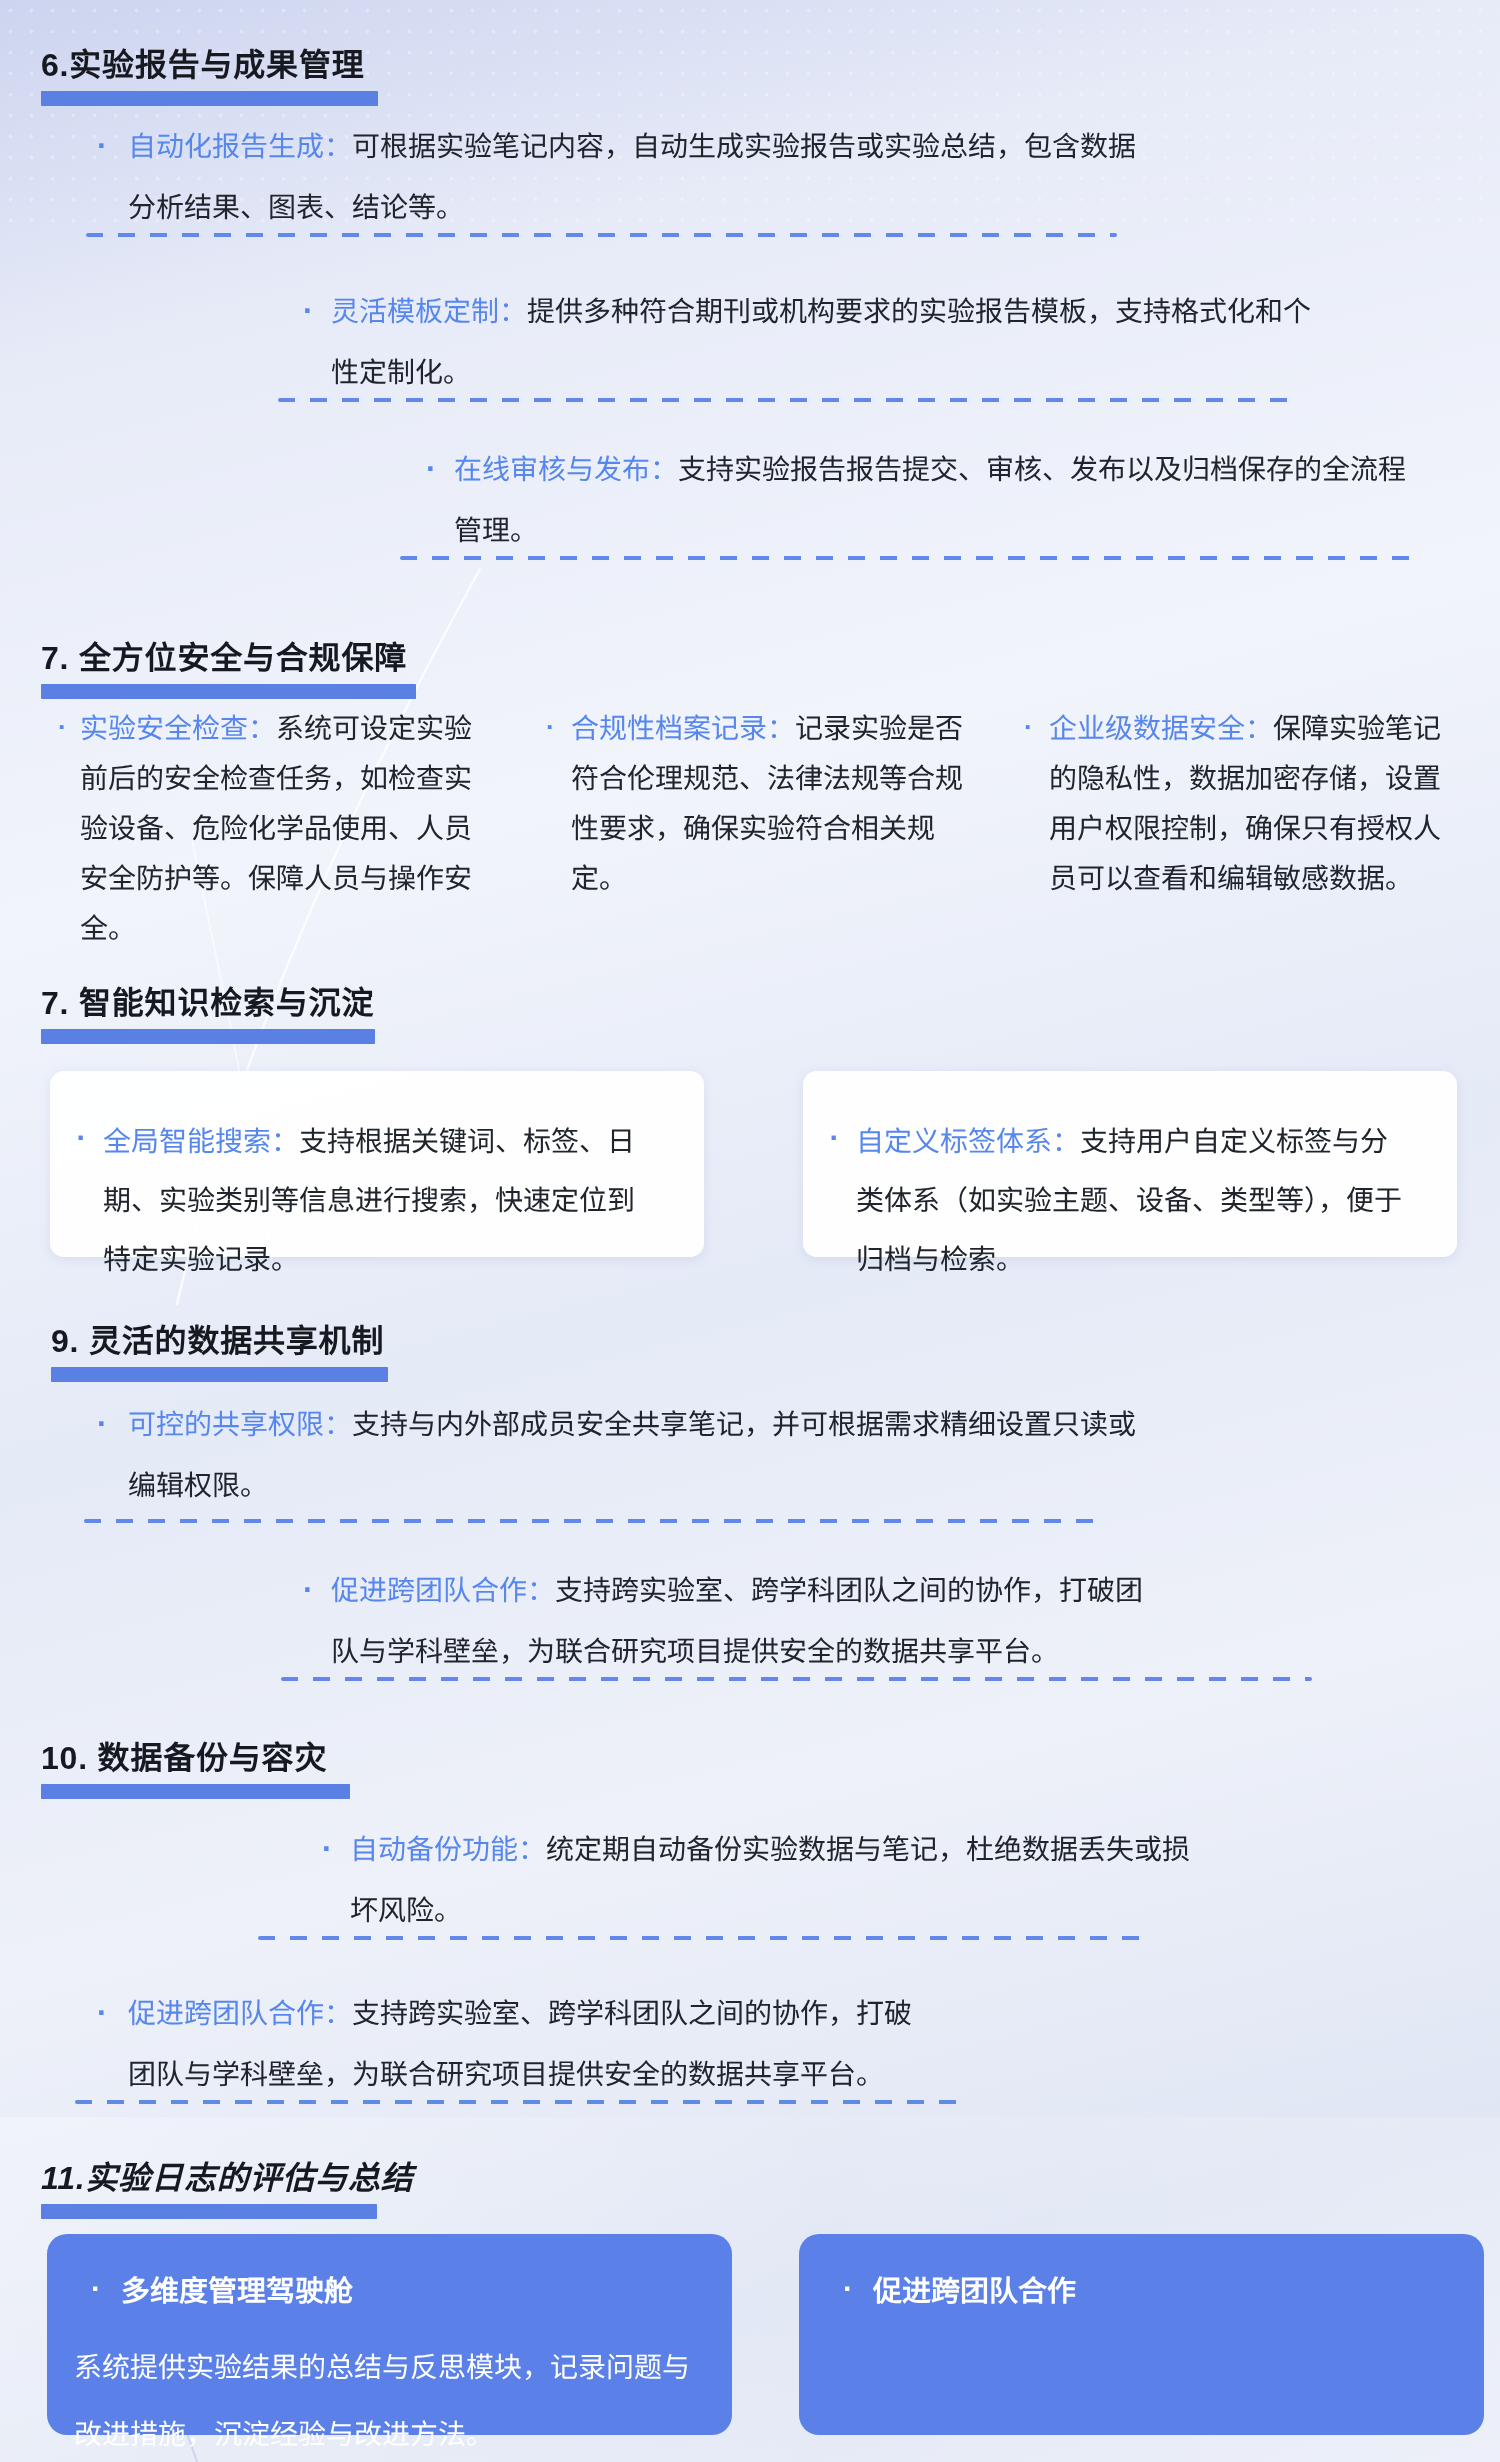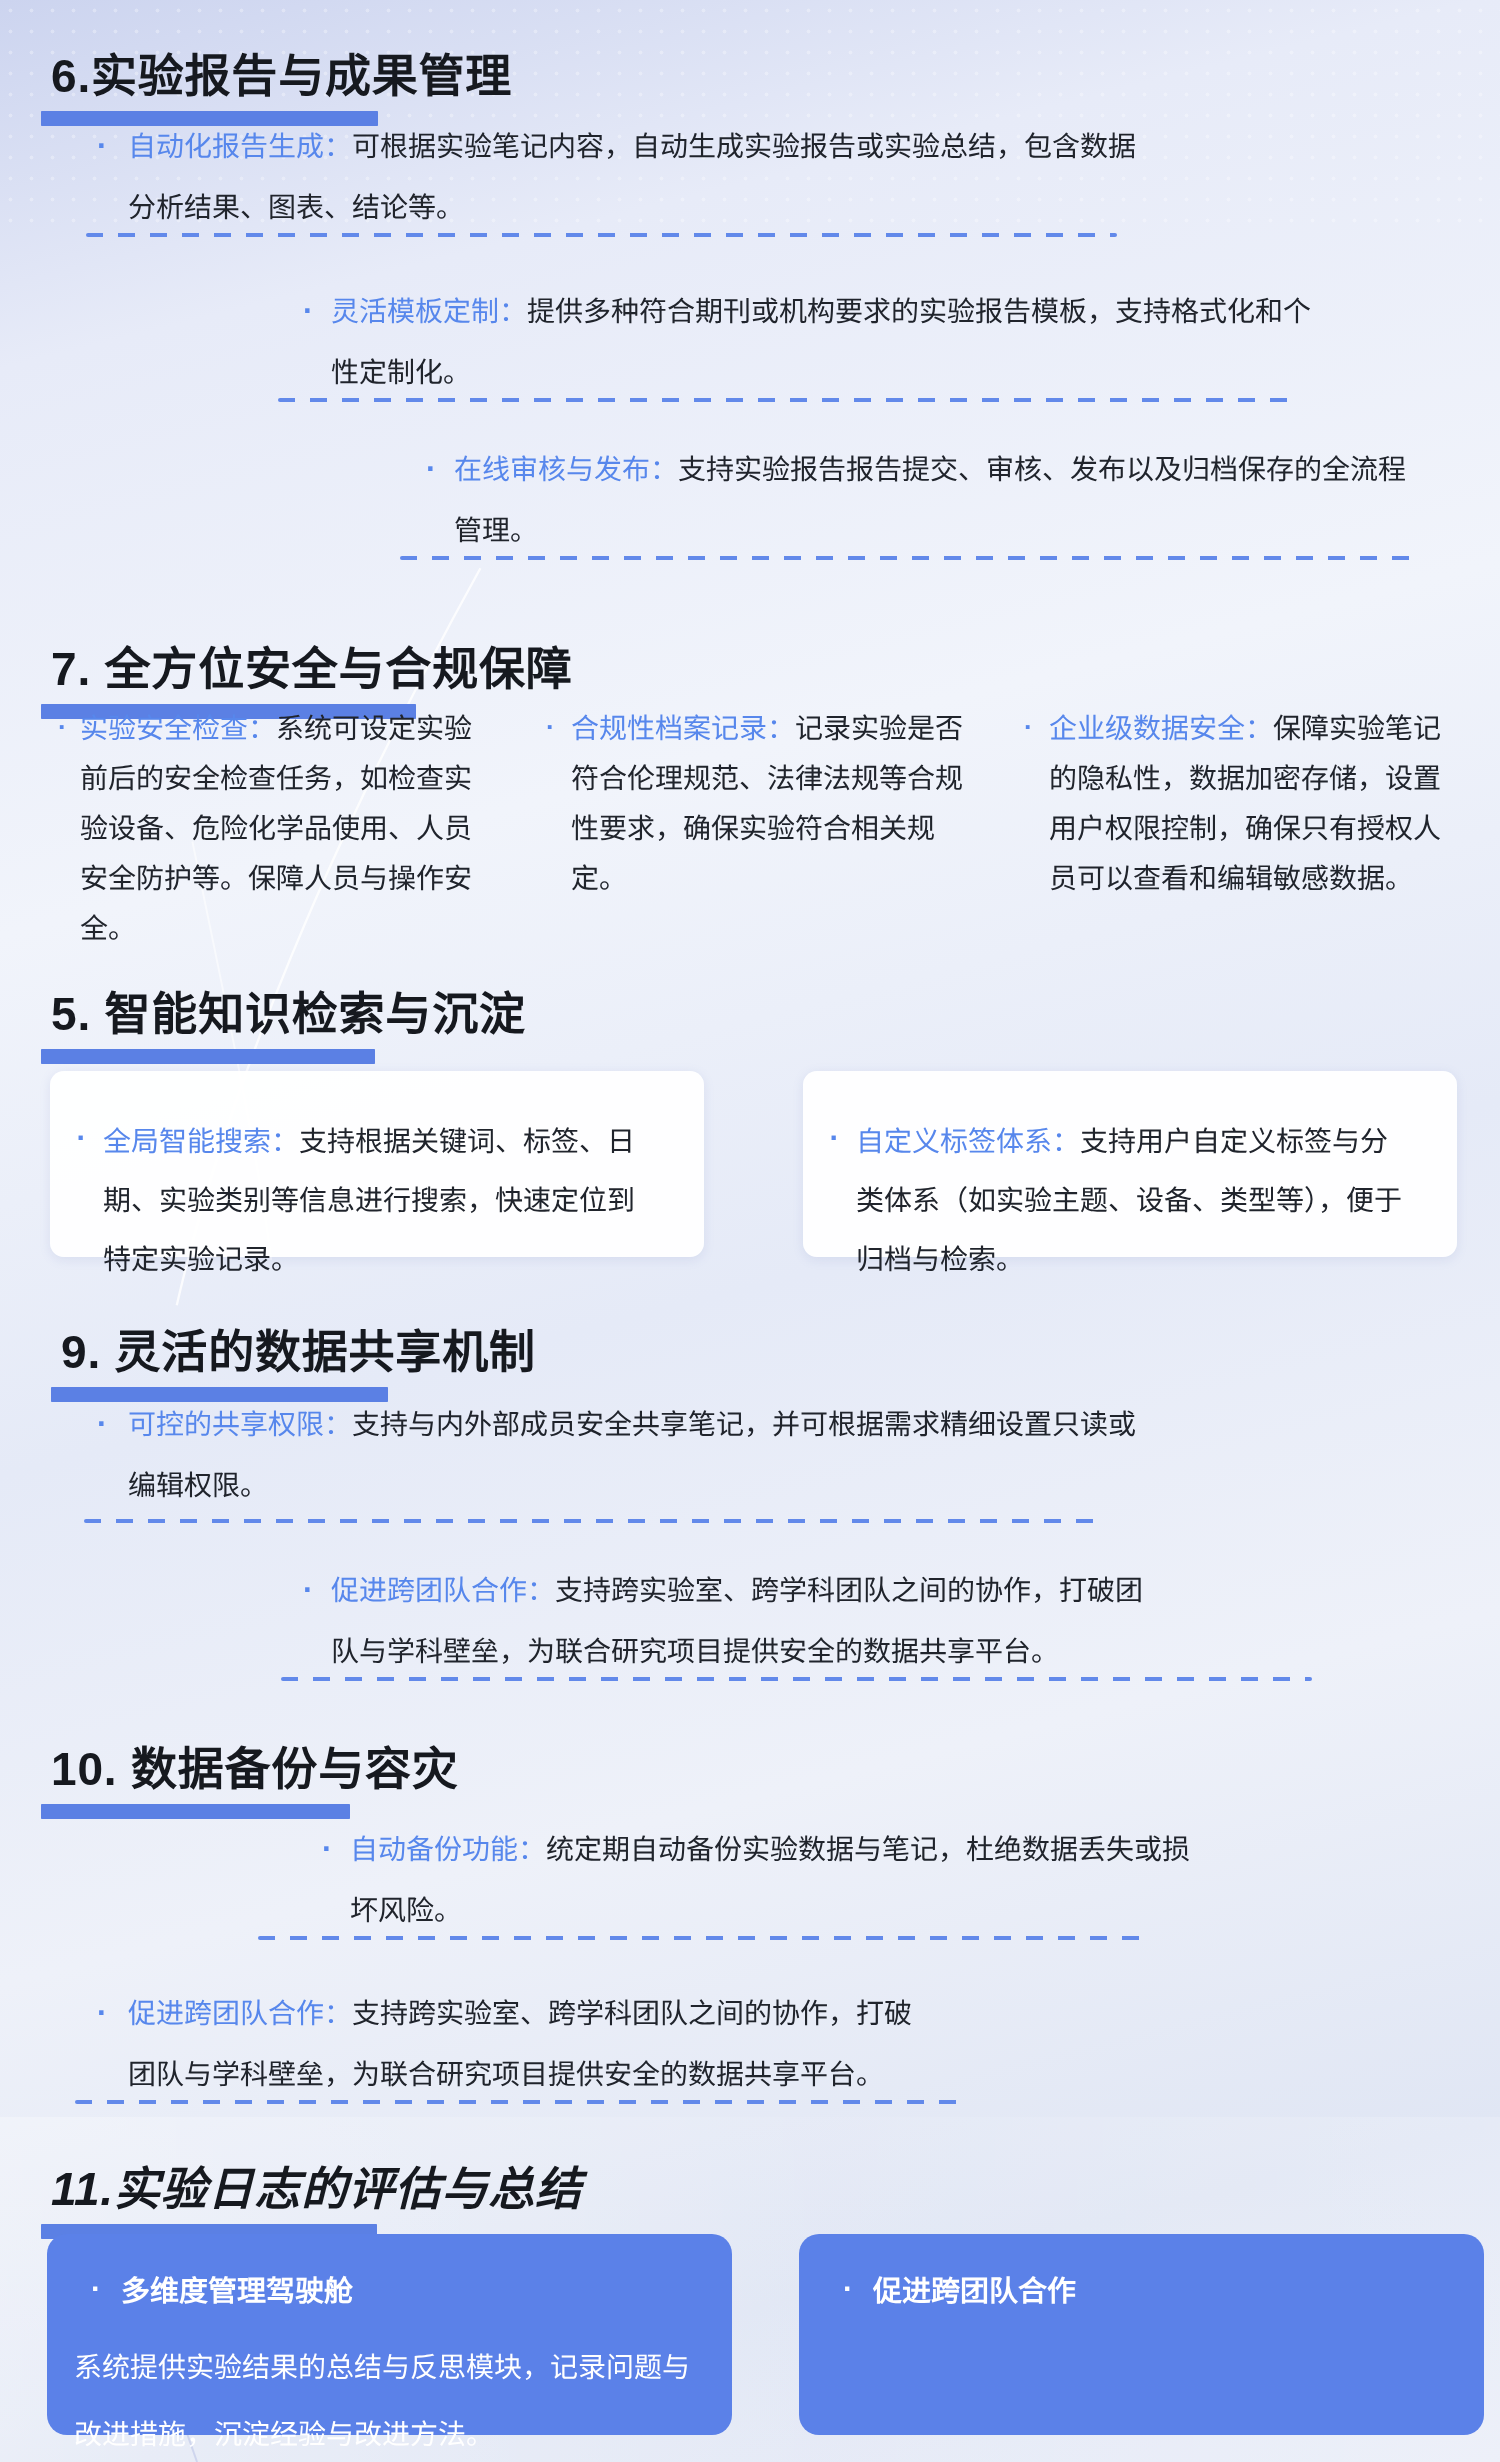--- a/index.html
+++ b/index.html
@@ -21,21 +21,21 @@
   }
   .light-band{
     position:absolute; left:0; top:2117px; width:100%; height:345px;
     background:linear-gradient(90deg, rgba(255,255,255,.30), rgba(255,255,255,.06) 55%, rgba(255,255,255,.18));
     pointer-events:none;
   }
   svg.deco{position:absolute;left:0;top:0;pointer-events:none;}
 
   
   .sec-head{position:absolute;}
-  .sec-title{font-size:46px; font-weight:800; color:var(--heading); letter-spacing:0.8px; white-space:nowrap;margin-left:10px;}
+  .sec-title{font-size:32px; font-weight:800; color:var(--heading); letter-spacing:0.8px; white-space:nowrap;}
   .sec-bar{height:15px; background:var(--bar); margin-top:6.2px; border-radius:0.8px;}
 
   
   .bullet{position:absolute; font-size:28px; line-height:61px;}
   .bullet .dot{position:absolute; left:0; top:-0.8px; color:var(--accent); font-weight:700; font-size:31px;}
   .b-label{color:var(--accent); font-weight:400;}
   .b-text{color:var(--body); font-weight:500;}
 
   
   .col{position:absolute; font-size:28px; line-height:50px;}
@@ -105,21 +105,21 @@
     <span class="dot">·</span><span class="b-label">实验安全检查：</span><span class="b-text">系统可设定实验前后的安全检查任务，如检查实验设备、危险化学品使用、人员安全防护等。保障人员与操作安全。</span>
   </div>
   <div class="col" style="left:546px; top:704px; width:418px; padding-left:25px;">
     <span class="dot">·</span><span class="b-label">合规性档案记录：</span><span class="b-text">记录实验是否符合伦理规范、法律法规等合规性要求，确保实验符合相关规定。</span>
   </div>
   <div class="col" style="left:1024px; top:704px; width:428px; padding-left:25px;">
     <span class="dot">·</span><span class="b-label">企业级数据安全：</span><span class="b-text">保障实验笔记的隐私性，数据加密存储，设置用户权限控制，确保只有授权人员可以查看和编辑敏感数据。</span>
   </div>
 
   <div class="sec-head" style="left:41px; top:977px;">
-    <div class="sec-title">5. 智能知识检索与沉淀</div>
+    <div class="sec-title">7. 智能知识检索与沉淀</div>
     <div class="sec-bar" style="width:334px;"></div>
   </div>
 
   <div class="card-white" style="left:50px; top:1071px; width:654px; height:186px;">
     <span class="dot">·</span><span class="b-label">全局智能搜索：</span><span class="b-text">支持根据关键词、标签、日期、实验类别等信息进行搜索，快速定位到特定实验记录。</span>
   </div>
   <div class="card-white" style="left:803px; top:1071px; width:654px; height:186px;">
     <span class="dot">·</span><span class="b-label">自定义标签体系：</span><span class="b-text">支持用户自定义标签与分类体系（如实验主题、设备、类型等），便于归档与检索。</span>
   </div>
 

